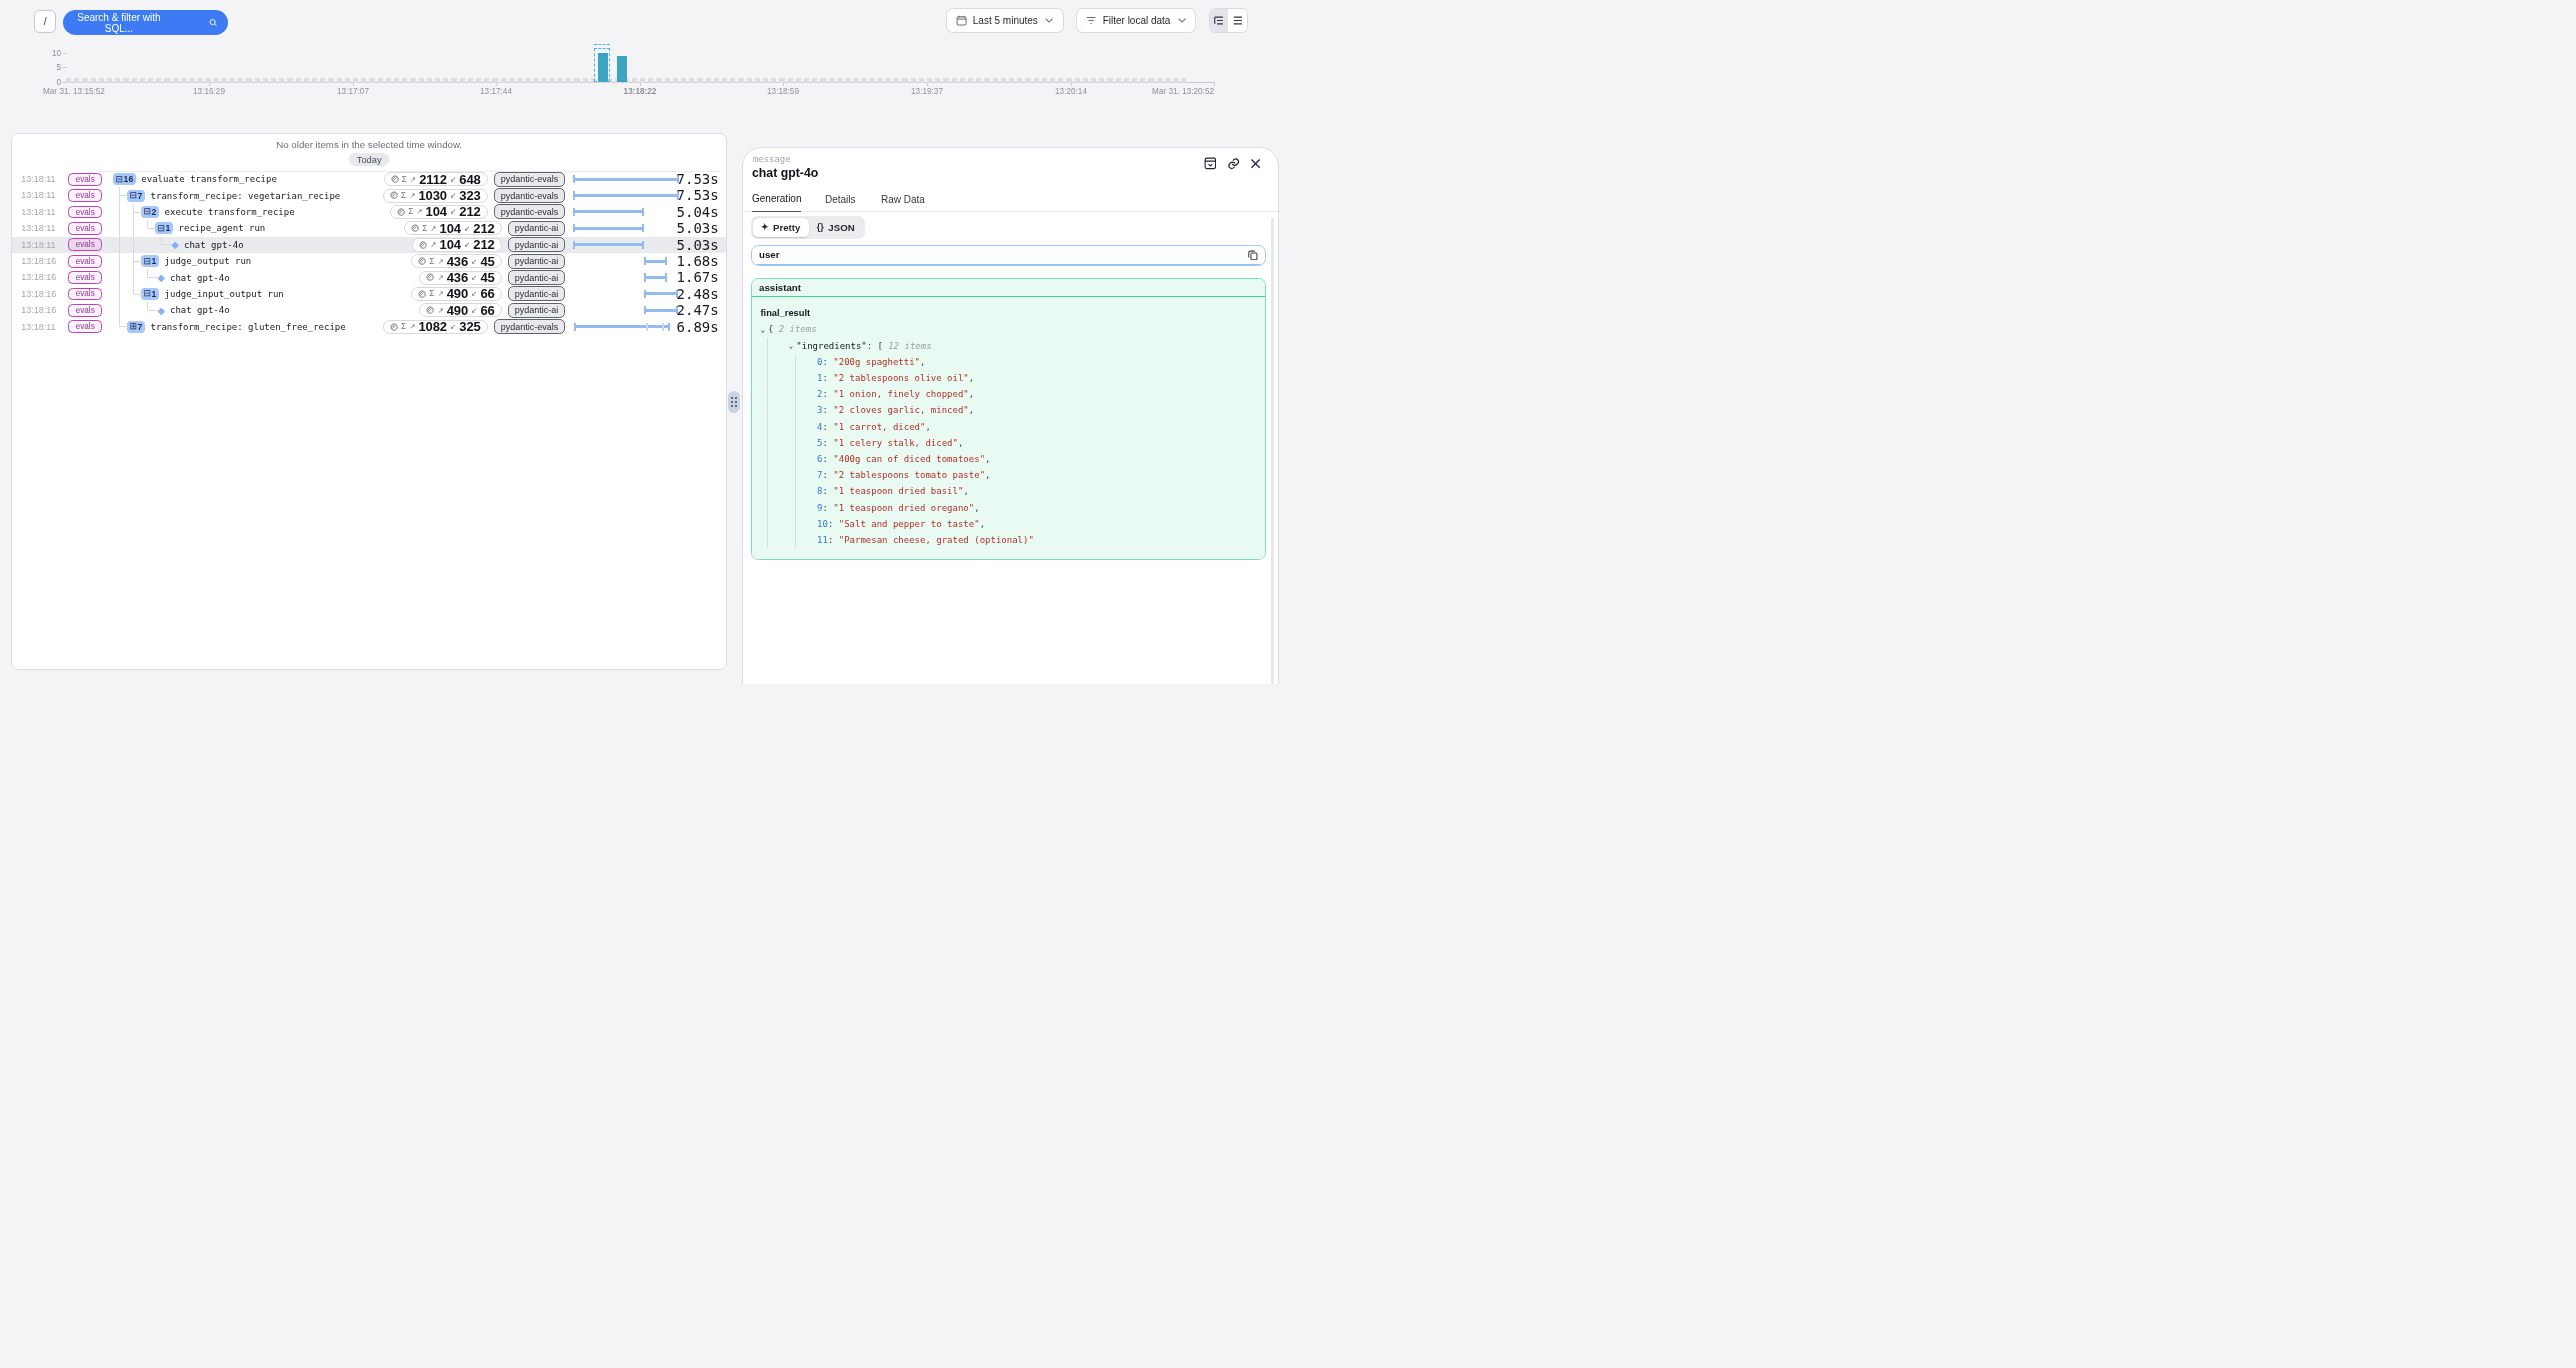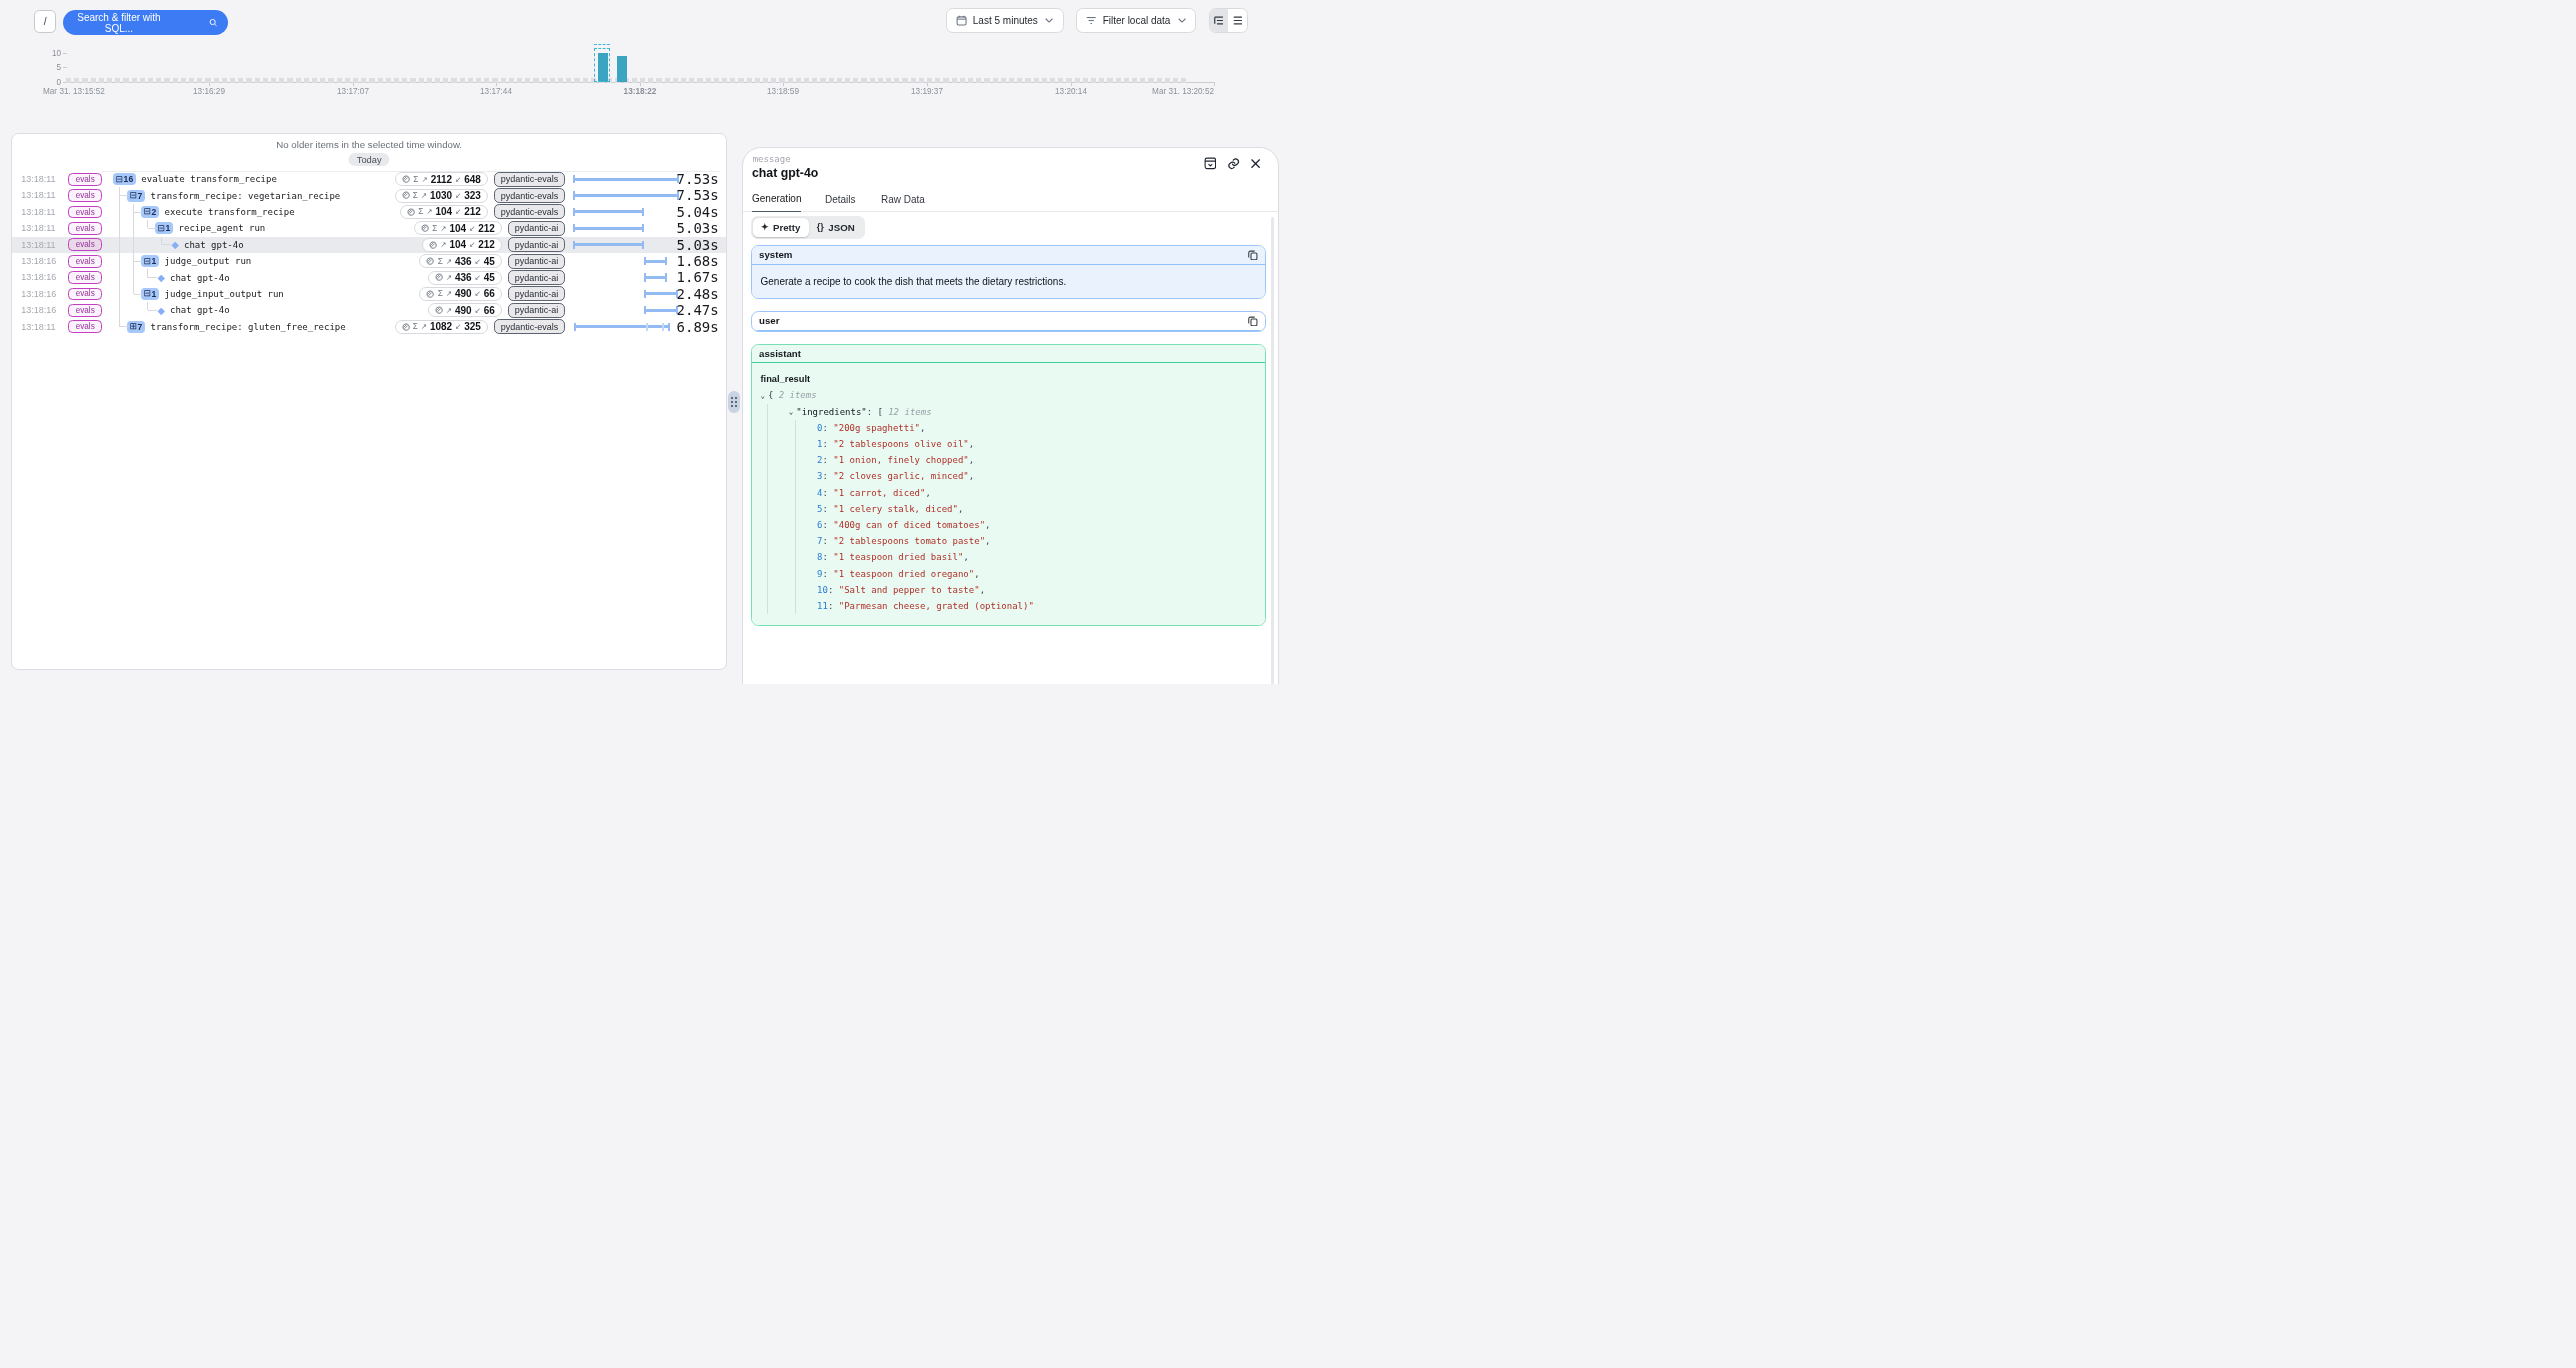--- a/index.html
+++ b/index.html
@@ -72,21 +72,21 @@
   .badge { display:inline-flex; align-items:center; gap:0.7px; background:#a6c7fa; color:#1b2b52; border-radius:3.7px;
     height:12px; padding:0 3px 0 2.2px; font-size:8.6px; font-weight:700; flex:none; }
   .badge .bx { font-size:9px; font-weight:400; line-height:1; }
   .diamond { color:#86aff6; font-size:9.7px; flex:none; margin-left:2.2px; }
   .tlabel { margin-left:5.2px; font-family:"DejaVu Sans Mono", monospace; font-size:9px; color:#17191d; white-space:nowrap; }
   .rgroup { position:absolute; right:161px; top:0; height:16.4px; display:flex; align-items:center; gap:6px; }
   .tkpill { display:inline-flex; align-items:center; gap:3px; height:14px; border:0.7px solid #d7d9de; border-radius:7.5px;
     background:#fff; padding:0 6px; }
   .tkpill .sg { font-size:8.2px; color:#6d7480; }
   .tkpill .ar { font-size:7.5px; color:#6d7480; }
-  .tkpill .num { font-size:10px; font-weight:700; color:#101418; letter-spacing:-0.1px; }
+  .tkpill .num { font-size:13px; font-weight:700; color:#101418; letter-spacing:-0.1px; }
   .pkg-tag { height:15px; display:flex; align-items:center; padding:0 6px; border:1.1px solid #5b6270; border-radius:5.2px;
     background:#e9e9eb; font-size:9px; color:#2a2f36; white-space:nowrap; }
   .rbar { position:absolute; left:561px; top:0; width:106px; height:16.4px; }
   .rbar-line { position:absolute; top:6.7px; height:3px; background:#94baf4; border-radius:0.7px; }
   .rbar-cap { position:absolute; top:4.1px; width:1.9px; height:8.2px; background:#94baf4; }
   .rbar-tick { position:absolute; top:4.1px; width:1.5px; height:8.2px; background:#c3d7f9; }
   .rdur { position:absolute; right:7.5px; top:0; line-height:16.4px; font-family:"DejaVu Sans Mono", monospace; font-size:14px; color:#17191d; }
 
   
   .d-kind { position:absolute; left:9.7px; top:6px; font-family:"DejaVu Sans Mono", monospace; font-size:9px; color:#a2a7ae; }
@@ -620,30 +620,20 @@
           <span class="mico">✦</span>
           <span>Pretty</span>
         </button>
         <button class="mode">
           <span class="mico">{}</span>
           <span>JSON</span>
         </button>
       </div>
 
     <div class="cards">
-      <div class="msg-card blue sysbg">
-        <div class="msg-head">
-          <span>system</span>
-          <svg class="copy-ic" width="9.7" height="10.4" viewBox="0 0 13 14" stroke="#33383f" stroke-width="1.4" fill="none">
-            <rect x="4" y="4" width="8" height="9" rx="1.5"></rect>
-              <path d="M9 1.5H3a2 2 0 0 0-2 2V10"></path>
-          </svg>
-        </div>
-        <div class="msg-body">Generate a recipe to cook the dish that meets the dietary restrictions.</div>
-      </div>
 
       <div class="msg-card blue">
         <div class="msg-head">
           <span>user</span>
           <svg class="copy-ic" width="9.7" height="10.4" viewBox="0 0 13 14" stroke="#33383f" stroke-width="1.4" fill="none">
             <rect x="4" y="4" width="8" height="9" rx="1.5"></rect>
               <path d="M9 1.5H3a2 2 0 0 0-2 2V10"></path>
           </svg>
         </div>
       </div>

